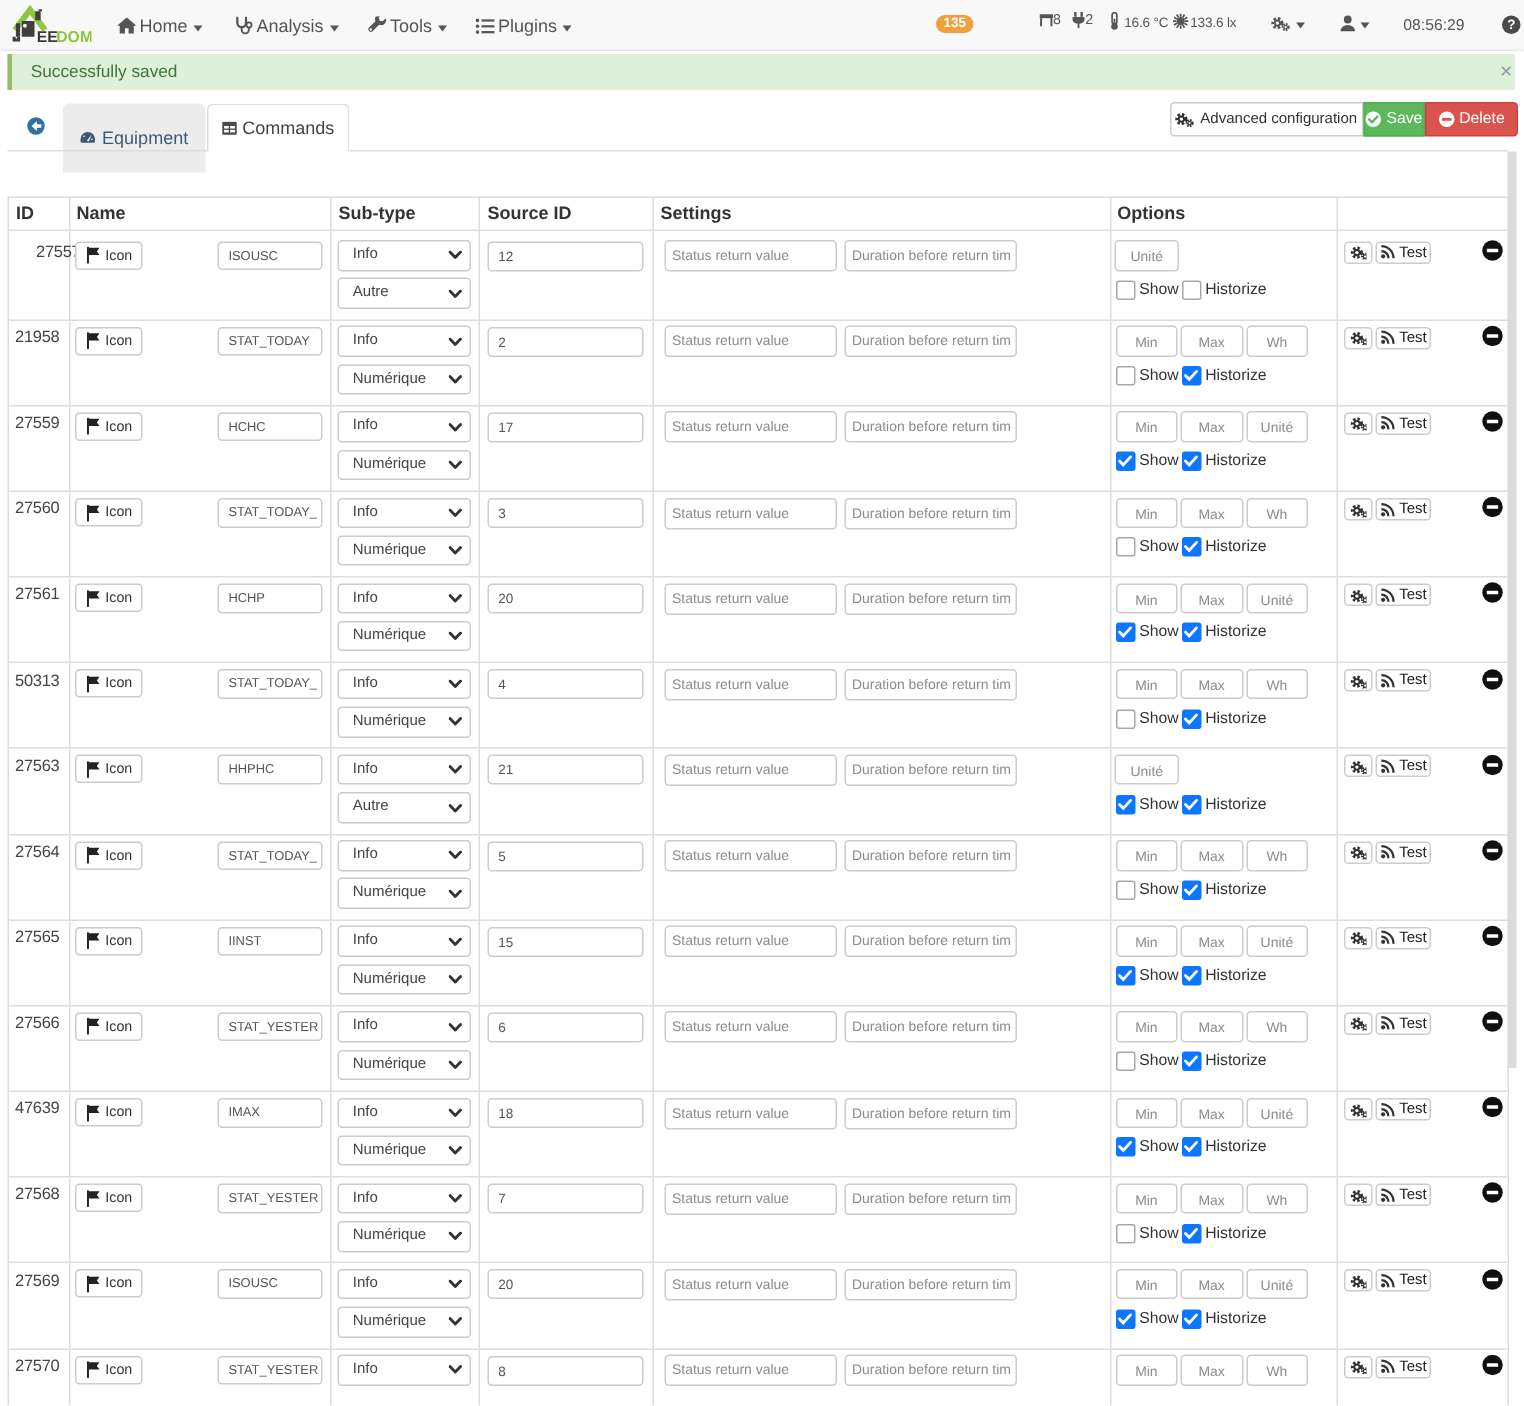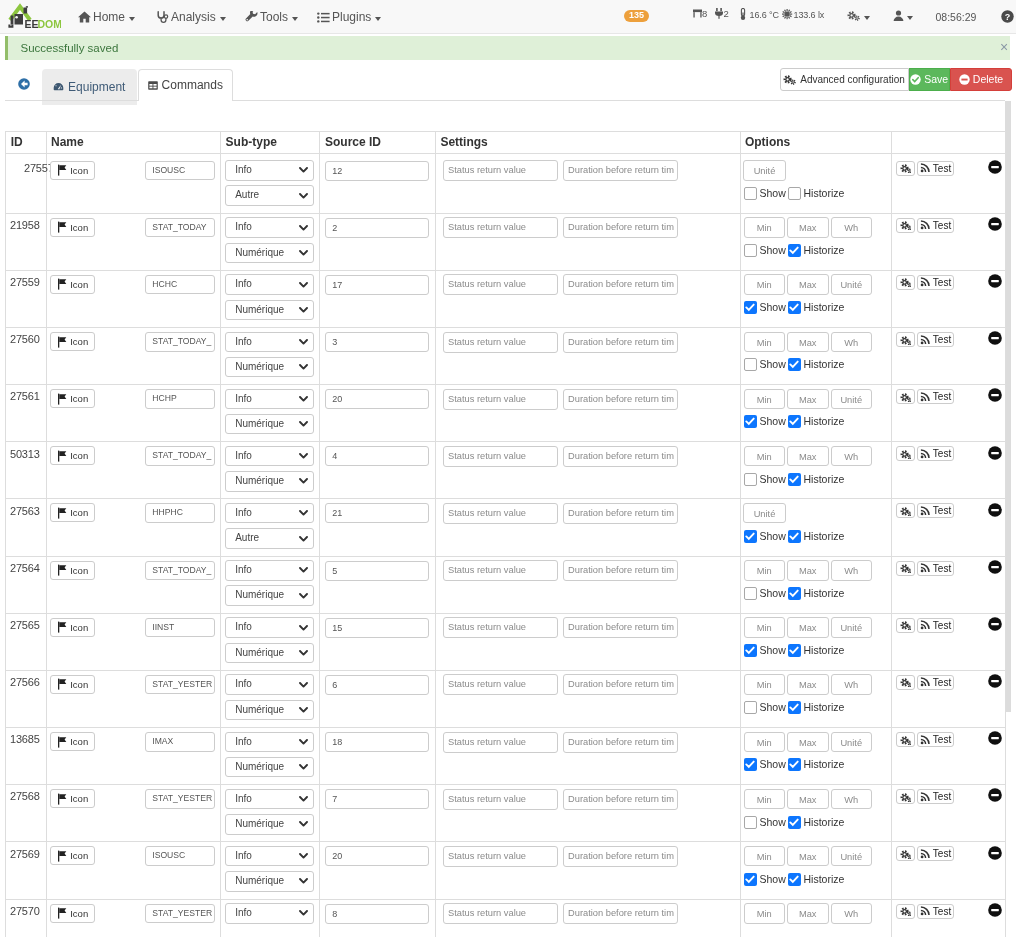--- a/index.html
+++ b/index.html
@@ -125,21 +125,21 @@
   </div>
 <div style="position:absolute;left:5px;top:35.5px;width:1004.5px;height:24px;background:#dff0d8;border-left:3px solid #93be6a;"></div>
 <div style="position:absolute;left:20.5px;top:35.5px;height:24px;line-height:24px;font-size:11.5px;color:#3c763d;">Successfully saved</div>
 <div style="position:absolute;left:1000px;top:35.5px;height:24px;line-height:22px;font-size:14px;color:#8a98a5;">×</div>
 <div style="position:absolute;left:17.5px;top:77.5px;">
     <svg width="12" height="12" viewBox="0 0 12 12">
       <circle cx="6" cy="6" r="5.8" fill="#2e6fa7"></circle>
       <path d="M6.6 2.6 L3 6 L6.6 9.4 L6.6 7.2 L9.6 7.2 L9.6 4.8 L6.6 4.8 Z" fill="#fff"></path>
     </svg>
   </div>
-<div style="position:absolute;left:42px;top:69px;width:94.5px;height:36px;background:#ececec;border-radius:4px 4px 0 0;display:flex;align-items:center;justify-content:center;gap:4px;color:#3f5b77;font-size:12px;">
+<div style="position:absolute;left:42px;top:69px;width:94.5px;height:46px;background:#ececec;border-radius:4px 4px 0 0;display:flex;align-items:center;justify-content:center;gap:4px;color:#3f5b77;font-size:12px;">
     <svg width="11" height="10" viewBox="0 0 11 10">
       <path d="M5.5 1 a4.8 4.8 0 0 1 4.8 4.8 l0 1.6 a0.8 0.8 0 0 1 -0.8 0.8 l-8 0 a0.8 0.8 0 0 1 -0.8 -0.8 l0 -1.6 a4.8 4.8 0 0 1 4.8 -4.8 z" fill="#3e5871"></path>
       <path d="M4.9 6.9 L8.1 2.7 L6.2 7.4 z" fill="#fff"></path>
       <circle cx="3" cy="3.8" r="0.55" fill="#fff"></circle>
       <circle cx="8.3" cy="5.9" r="0.55" fill="#fff"></circle>
     </svg>
     <span>Equipment</span>
   </div>
 <div style="position:absolute;left:138px;top:69px;width:94.5px;height:31.5px;background:#fff;border:1px solid #ddd;border-bottom:none;border-radius:4px 4px 0 0;display:flex;align-items:center;justify-content:center;gap:4px;color:#444;font-size:12px;">
     <svg width="10" height="9" viewBox="0 0 10 9">
@@ -859,21 +859,21 @@
       <path d="M0.9 1 a8.1 8.1 0 0 1 8.1 8.1" stroke="#333" stroke-width="1.5" fill="none"></path>
     </svg>
     <span>Test</span>
   </div>
 <div style="position:absolute;left:988px;top:674.1px;">
     <svg width="14" height="14" viewBox="0 0 14 14">
       <circle cx="7" cy="7" r="6.8" fill="#101010"></circle>
       <rect x="3.2" y="5.9" width="7.6" height="2.3" rx="0.4" fill="#fff"></rect>
     </svg>
   </div>
-<div style="position:absolute;left:10px;top:733.2px;font-size:11px;color:#444;letter-spacing:-0.2px;">13685</div>
+<div style="position:absolute;left:10px;top:733.2px;font-size:11px;color:#444;letter-spacing:-0.2px;">47639</div>
 <div style="position:absolute;left:50.2px;top:732.0px;width:45px;height:19px;border:1px solid #ccc;border-radius:3px;background:#fff;display:flex;align-items:center;justify-content:center;gap:3px;font-size:9.5px;color:#333;">
     <svg width="10" height="12" viewBox="0 0 10 12">
       <rect x="1" y="0.6" width="1.3" height="11" fill="#222"></rect>
       <path d="M2.3 1.2 H9.3 L7.6 3.6 L9.3 6 H2.3 Z" fill="#222"></path>
     </svg>
     <span>Icon</span>
   </div>
 <div style="position:absolute;left:144.6px;top:732.0px;width:70.5px;height:19.5px;border:1px solid #ccc;border-radius:3px;background:#fff;overflow:hidden;"></div>
 <div style="position:absolute;left:152.3px;top:732.0px;width:61px;height:19.5px;line-height:19.5px;font-size:8.6px;color:#555;overflow:hidden;white-space:nowrap;">IMAX</div>
 <div style="position:absolute;left:224.7px;top:731.5px;width:89px;height:20.5px;border:1px solid #ccc;border-radius:3px;background:#fff;"></div>

